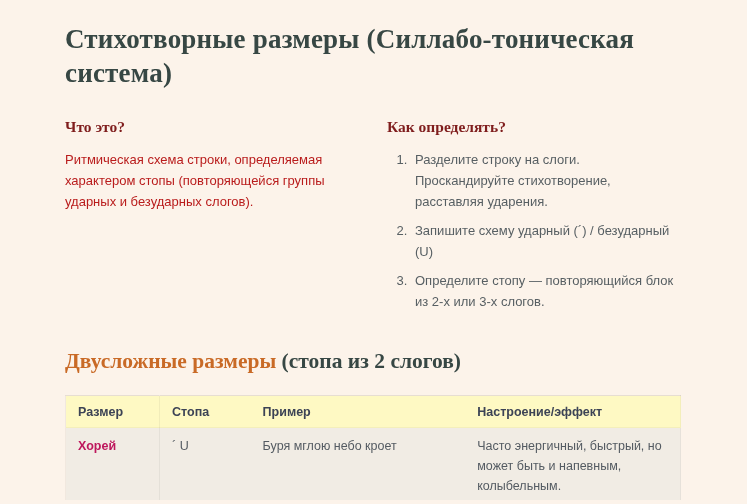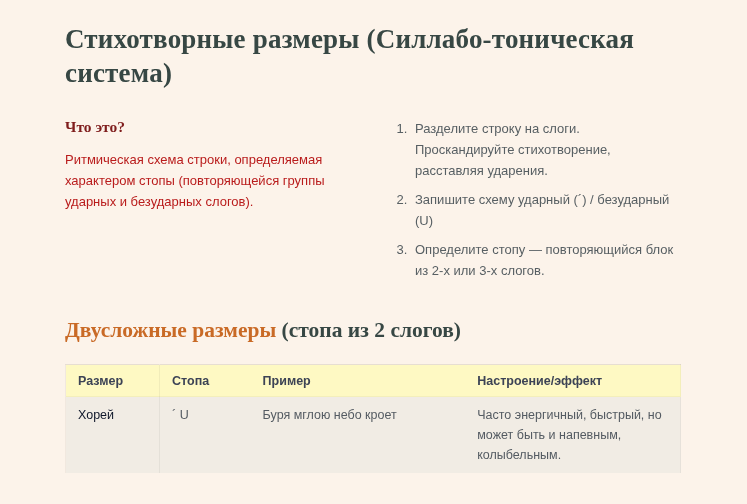--- a/index.html
+++ b/index.html
@@ -73,39 +73,40 @@
     padding: 9px 12px 8px 12px;
     border-bottom: 1px solid rgba(0,0,0,0.04);
     font-size: 12.5px;
   }
   table.meters td {
     vertical-align: top;
     padding: 8px 12px;
     line-height: 20px;
     color: #545b62;
   }
-  table.meters td.name { font-weight: 400; color: #0f172a; }
+  table.meters td.name { font-weight: 700; color: #be185d; }
   table.meters td:first-child, table.meters th:first-child {
     border-right: 1px solid rgba(0,0,0,0.05);
   }
   tr.shaded td { background: #f1ece4; }
 </style>
 </head>
 <body>
 
 <div class="page">
 
   <h1 class="title">Стихотворные размеры (Силлабо-тоническая система)</h1>
 
   <div class="cols">
     <div class="col">
       <h3 class="subhead">Что это?</h3>
       <p>Ритмическая схема строки, определяемая характером стопы (повторяющейся группы ударных и безударных слогов).</p>
     </div>
     <div class="col">
+      <h3 class="subhead">Как определять?</h3>
       <ol class="steps">
         <li>Разделите строку на слоги. Проскандируйте стихотворение, расставляя ударения.</li>
         <li>Запишите схему ударный (´) / безударный (U)</li>
         <li>Определите стопу — повторяющийся блок из 2-х или 3-х слогов.</li>
       </ol>
     </div>
   </div>
 
   <h2 class="section"><span class="accent">Двусложные размеры</span><span> (стопа из 2 слогов)</span></h2>
 

